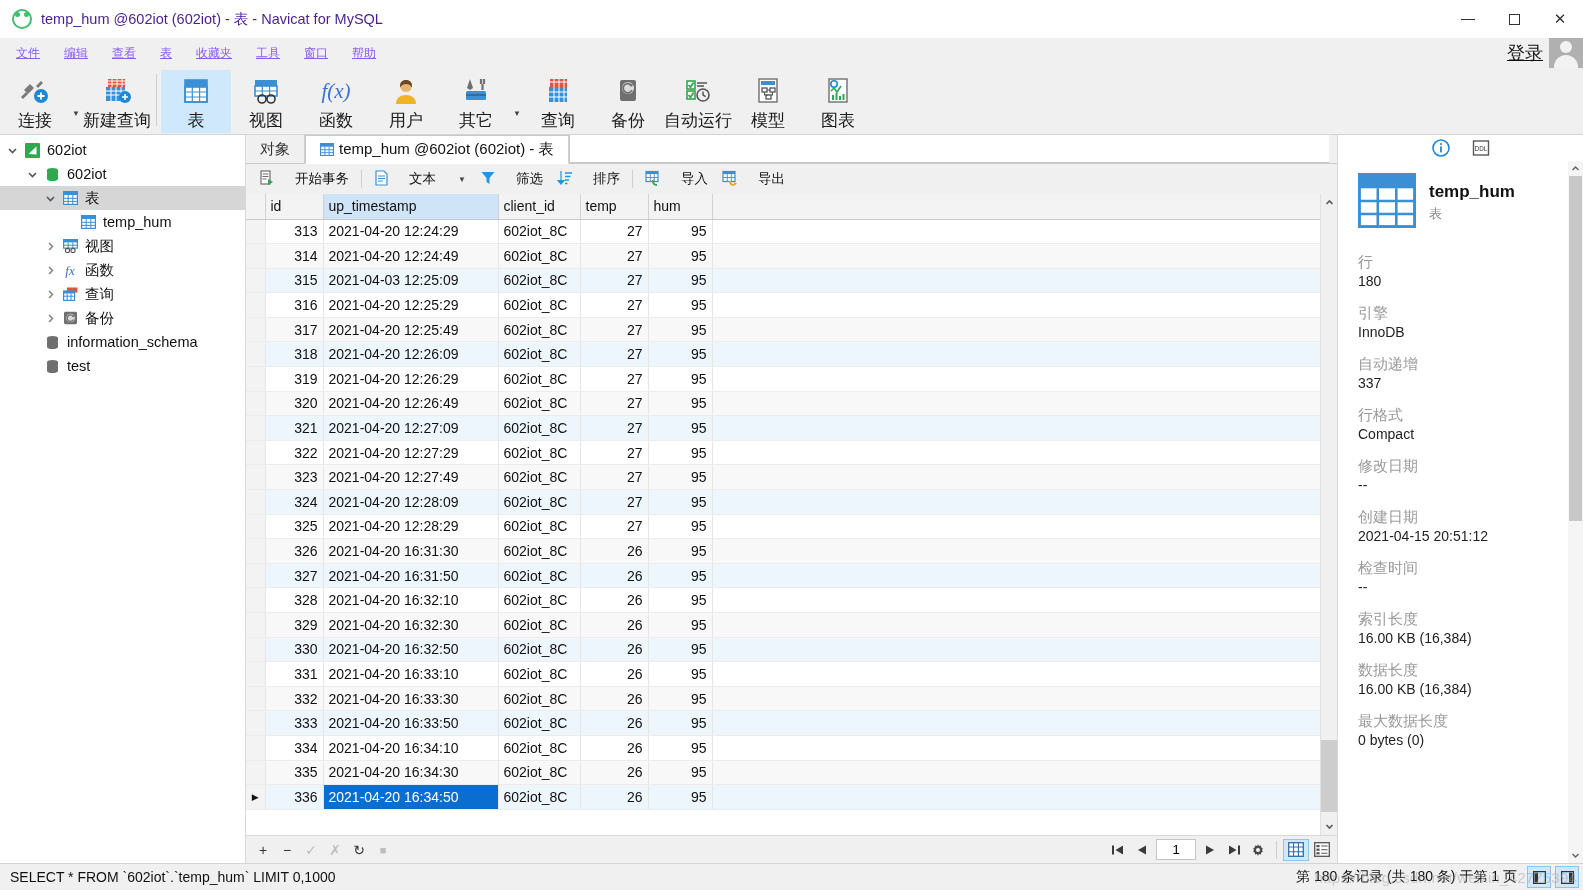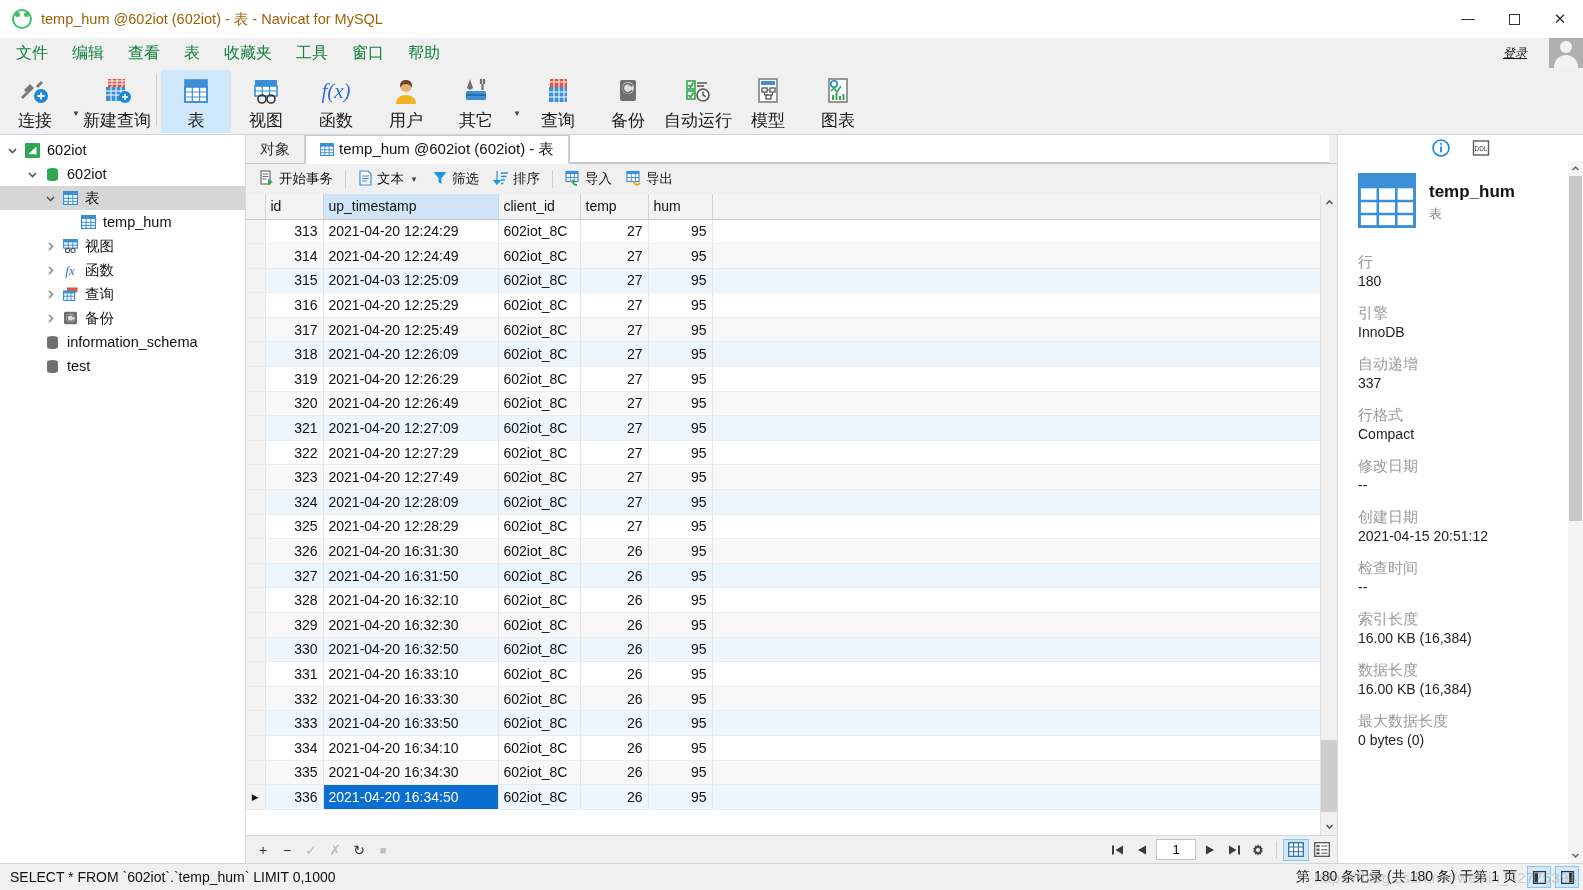--- a/index.html
+++ b/index.html
@@ -20,37 +20,37 @@
     width: 20px; height: 20px; margin: 0 9px 0 12px;
     border-radius: 50%; border: 2.5px solid #3fbf6f; position: relative;
     background: #ffffff;
   }
   .app-logo:before, .app-logo:after {
     content: ""; position: absolute; width: 5px; height: 5px;
     border-radius: 50%; background: #3fbf6f; top: 1px;
   }
   .app-logo:before { left: 1px; }
   .app-logo:after { right: 1px; }
-  .title-text { font-size: 14.5px; color: #a16207; }
+  .title-text { font-size: 14.5px; color: #4c1d95; }
   .win-btns { position: absolute; right: 0; top: 0; display: flex; height: 38px; }
   .win-btn {
     width: 46px; height: 38px; display: flex; align-items: center; justify-content: center;
     font-size: 15px; color: #333;
   }
   .win-min { width: 14px; height: 1px; background: #333; }
   .win-max { width: 11px; height: 11px; border: 1.2px solid #333; }
 
   
   .menubar {
     height: 30px; flex: 0 0 30px; display: flex; align-items: center;
     background: #f0f0f0; position: relative; padding-left: 4px;
   }
-  .menu-item { padding: 4px 12px; font-size: 16px; color: #15803d; cursor: default; }
+  .menu-item { padding: 4px 12px; font-size: 12px; color: #8b5cf6; cursor: default; text-decoration: underline; }
   .login-area { position: absolute; right: 0; top: 0; height: 30px; display: flex; align-items: center; }
-  .login-link { font-size: 12px; color: #111; text-decoration: underline; margin-right: 22px; font-style: italic; }
+  .login-link { font-size: 18px; color: #111; text-decoration: underline; margin-right: 6px; }
   .avatar {
     width: 34px; height: 30px; background: #b0b0b0; position: relative; overflow: hidden;
   }
   .avatar:before {
     content: ""; position: absolute; width: 12px; height: 12px; border-radius: 50%;
     background: #f2f2f2; left: 11px; top: 3px;
   }
   .avatar:after {
     content: ""; position: absolute; width: 24px; height: 14px; border-radius: 12px 12px 0 0;
     background: #f2f2f2; left: 5px; top: 17px;
@@ -110,21 +110,21 @@
     margin-bottom: -1px;
   }
   .tab-blank { flex: 1 1 auto; background: #ffffff; border-left: 1px solid #c8c8c8;
                border-bottom: 1px solid #c8c8c8; margin-right: 8px;}
 
   .actionbar {
     height: 30px; flex: 0 0 30px; display: flex; align-items: center;
     background: #f0f0f0; padding-left: 6px; gap: 0px;
   }
   .act {
-    display: flex; align-items: center; gap: 4px; padding: 3px 7px;
+    display: flex; align-items: center; gap: 20px; padding: 3px 7px;
     font-size: 13.5px; color: #111; cursor: default;
   }
   .act-sep { width: 1px; height: 18px; background: #cfcfcf; margin: 0 5px; }
   .act-caret { font-size: 8px; color: #444; margin-left: 2px; }
 
   
   .gridwrap { flex: 1 1 auto; display: flex; min-height: 0; background: #22c55e; }
   .grid-scroll { flex: 1 1 auto; overflow: hidden; position: relative; background: #fff; }
   table.grid { border-collapse: collapse; width: 100%; table-layout: fixed; font-size: 14px; }
   table.grid th {

